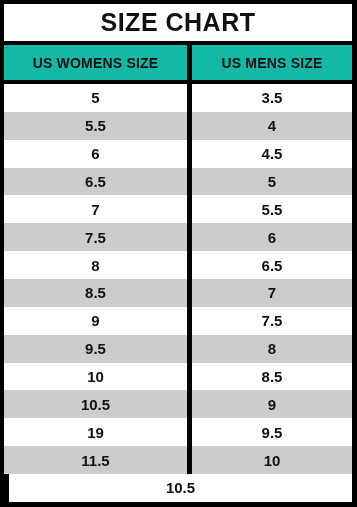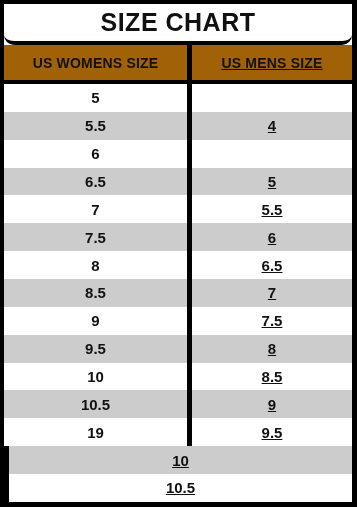--- a/index.html
+++ b/index.html
@@ -29,37 +29,36 @@
 
   .title-bar {
     box-sizing: border-box;
     height: 41px;
     flex: 0 0 41px;
     border-bottom: 4px solid #000000;
     display: flex;
     align-items: center;
     justify-content: center;
     background: #ffffff;
-    border-radius: 10px;
   }
   .title-text {
     font-size: 25px;
     font-weight: bold;
     color: #111111;
     letter-spacing: 0.5px;
     line-height: 1;
   }
 
   .header-row {
     box-sizing: border-box;
     height: 39px;
     flex: 0 0 39px;
     border-bottom: 4px solid #000000;
     display: flex;
-    background: #a16207;
+    background: #14b8a6;
   }
   .header-cell {
     box-sizing: border-box;
     display: flex;
     align-items: center;
     justify-content: center;
     font-size: 14px;
     font-weight: bold;
     color: #111111;
     letter-spacing: 0.2px;
@@ -68,21 +67,20 @@
     flex: 0 0 183px;
     width: 183px;
   }
   .col-divider {
     flex: 0 0 5px;
     width: 5px;
     background: #000000;
   }
   .col-right {
     flex: 1 1 auto;
-    text-decoration: underline;
   }
 
   .body-rows {
     flex: 1 1 auto;
     display: flex;
     flex-direction: column;
     background: #ffffff;
   }
   .data-row {
     box-sizing: border-box;
@@ -115,29 +113,31 @@
   <div class="header-row">
     <div class="header-cell col-left">US WOMENS SIZE</div>
     <div class="col-divider"></div>
     <div class="header-cell col-right">US MENS SIZE</div>
   </div>
 
   <div class="body-rows">
       <div class="data-row row-white">
         <div class="data-cell col-left">5</div>
         <div class="col-divider"></div>
+        <div class="data-cell col-right">3.5</div>
       </div>
       <div class="data-row row-gray">
         <div class="data-cell col-left">5.5</div>
         <div class="col-divider"></div>
         <div class="data-cell col-right">4</div>
       </div>
       <div class="data-row row-white">
         <div class="data-cell col-left">6</div>
         <div class="col-divider"></div>
+        <div class="data-cell col-right">4.5</div>
       </div>
       <div class="data-row row-gray">
         <div class="data-cell col-left">6.5</div>
         <div class="col-divider"></div>
         <div class="data-cell col-right">5</div>
       </div>
       <div class="data-row row-white">
         <div class="data-cell col-left">7</div>
         <div class="col-divider"></div>
         <div class="data-cell col-right">5.5</div>
@@ -176,20 +176,21 @@
         <div class="data-cell col-left">10.5</div>
         <div class="col-divider"></div>
         <div class="data-cell col-right">9</div>
       </div>
       <div class="data-row row-white">
         <div class="data-cell col-left">19</div>
         <div class="col-divider"></div>
         <div class="data-cell col-right">9.5</div>
       </div>
       <div class="data-row row-gray">
+        <div class="data-cell col-left">11.5</div>
         <div class="col-divider"></div>
         <div class="data-cell col-right">10</div>
       </div>
       <div class="data-row row-white">
         <div class="col-divider"></div>
         <div class="data-cell col-right">10.5</div>
       </div>
     </div>
 
 </div>

